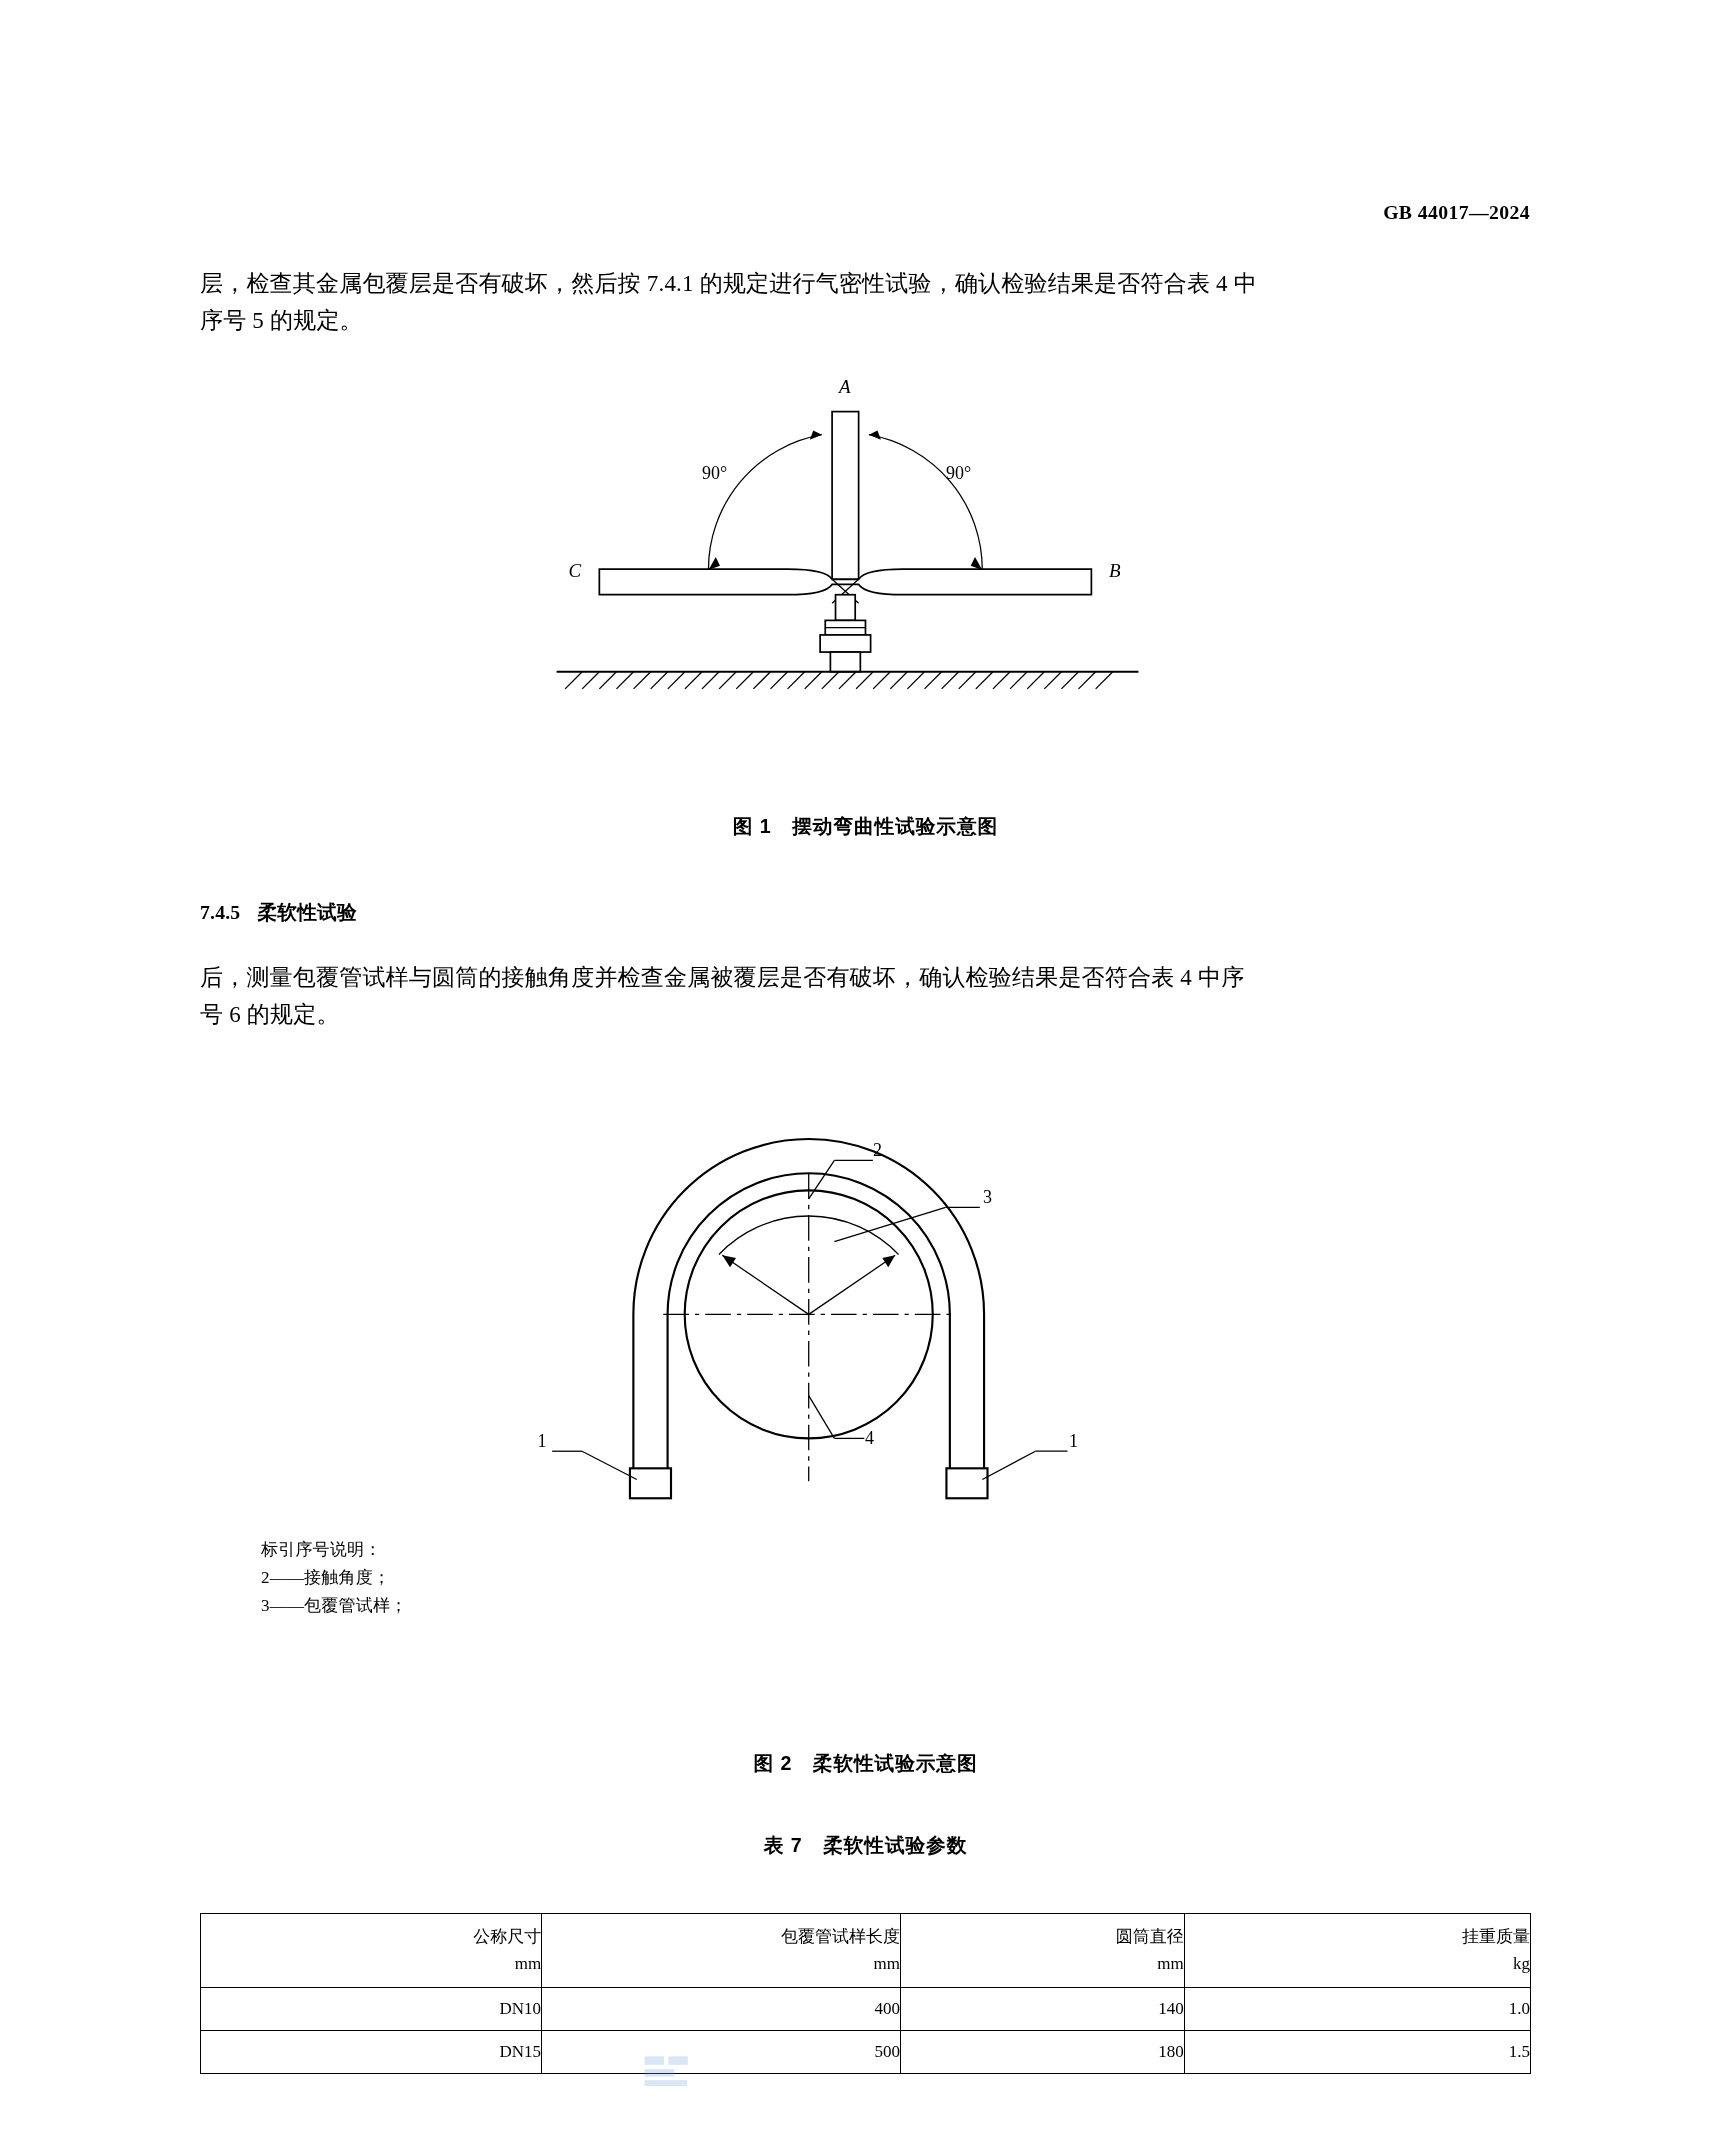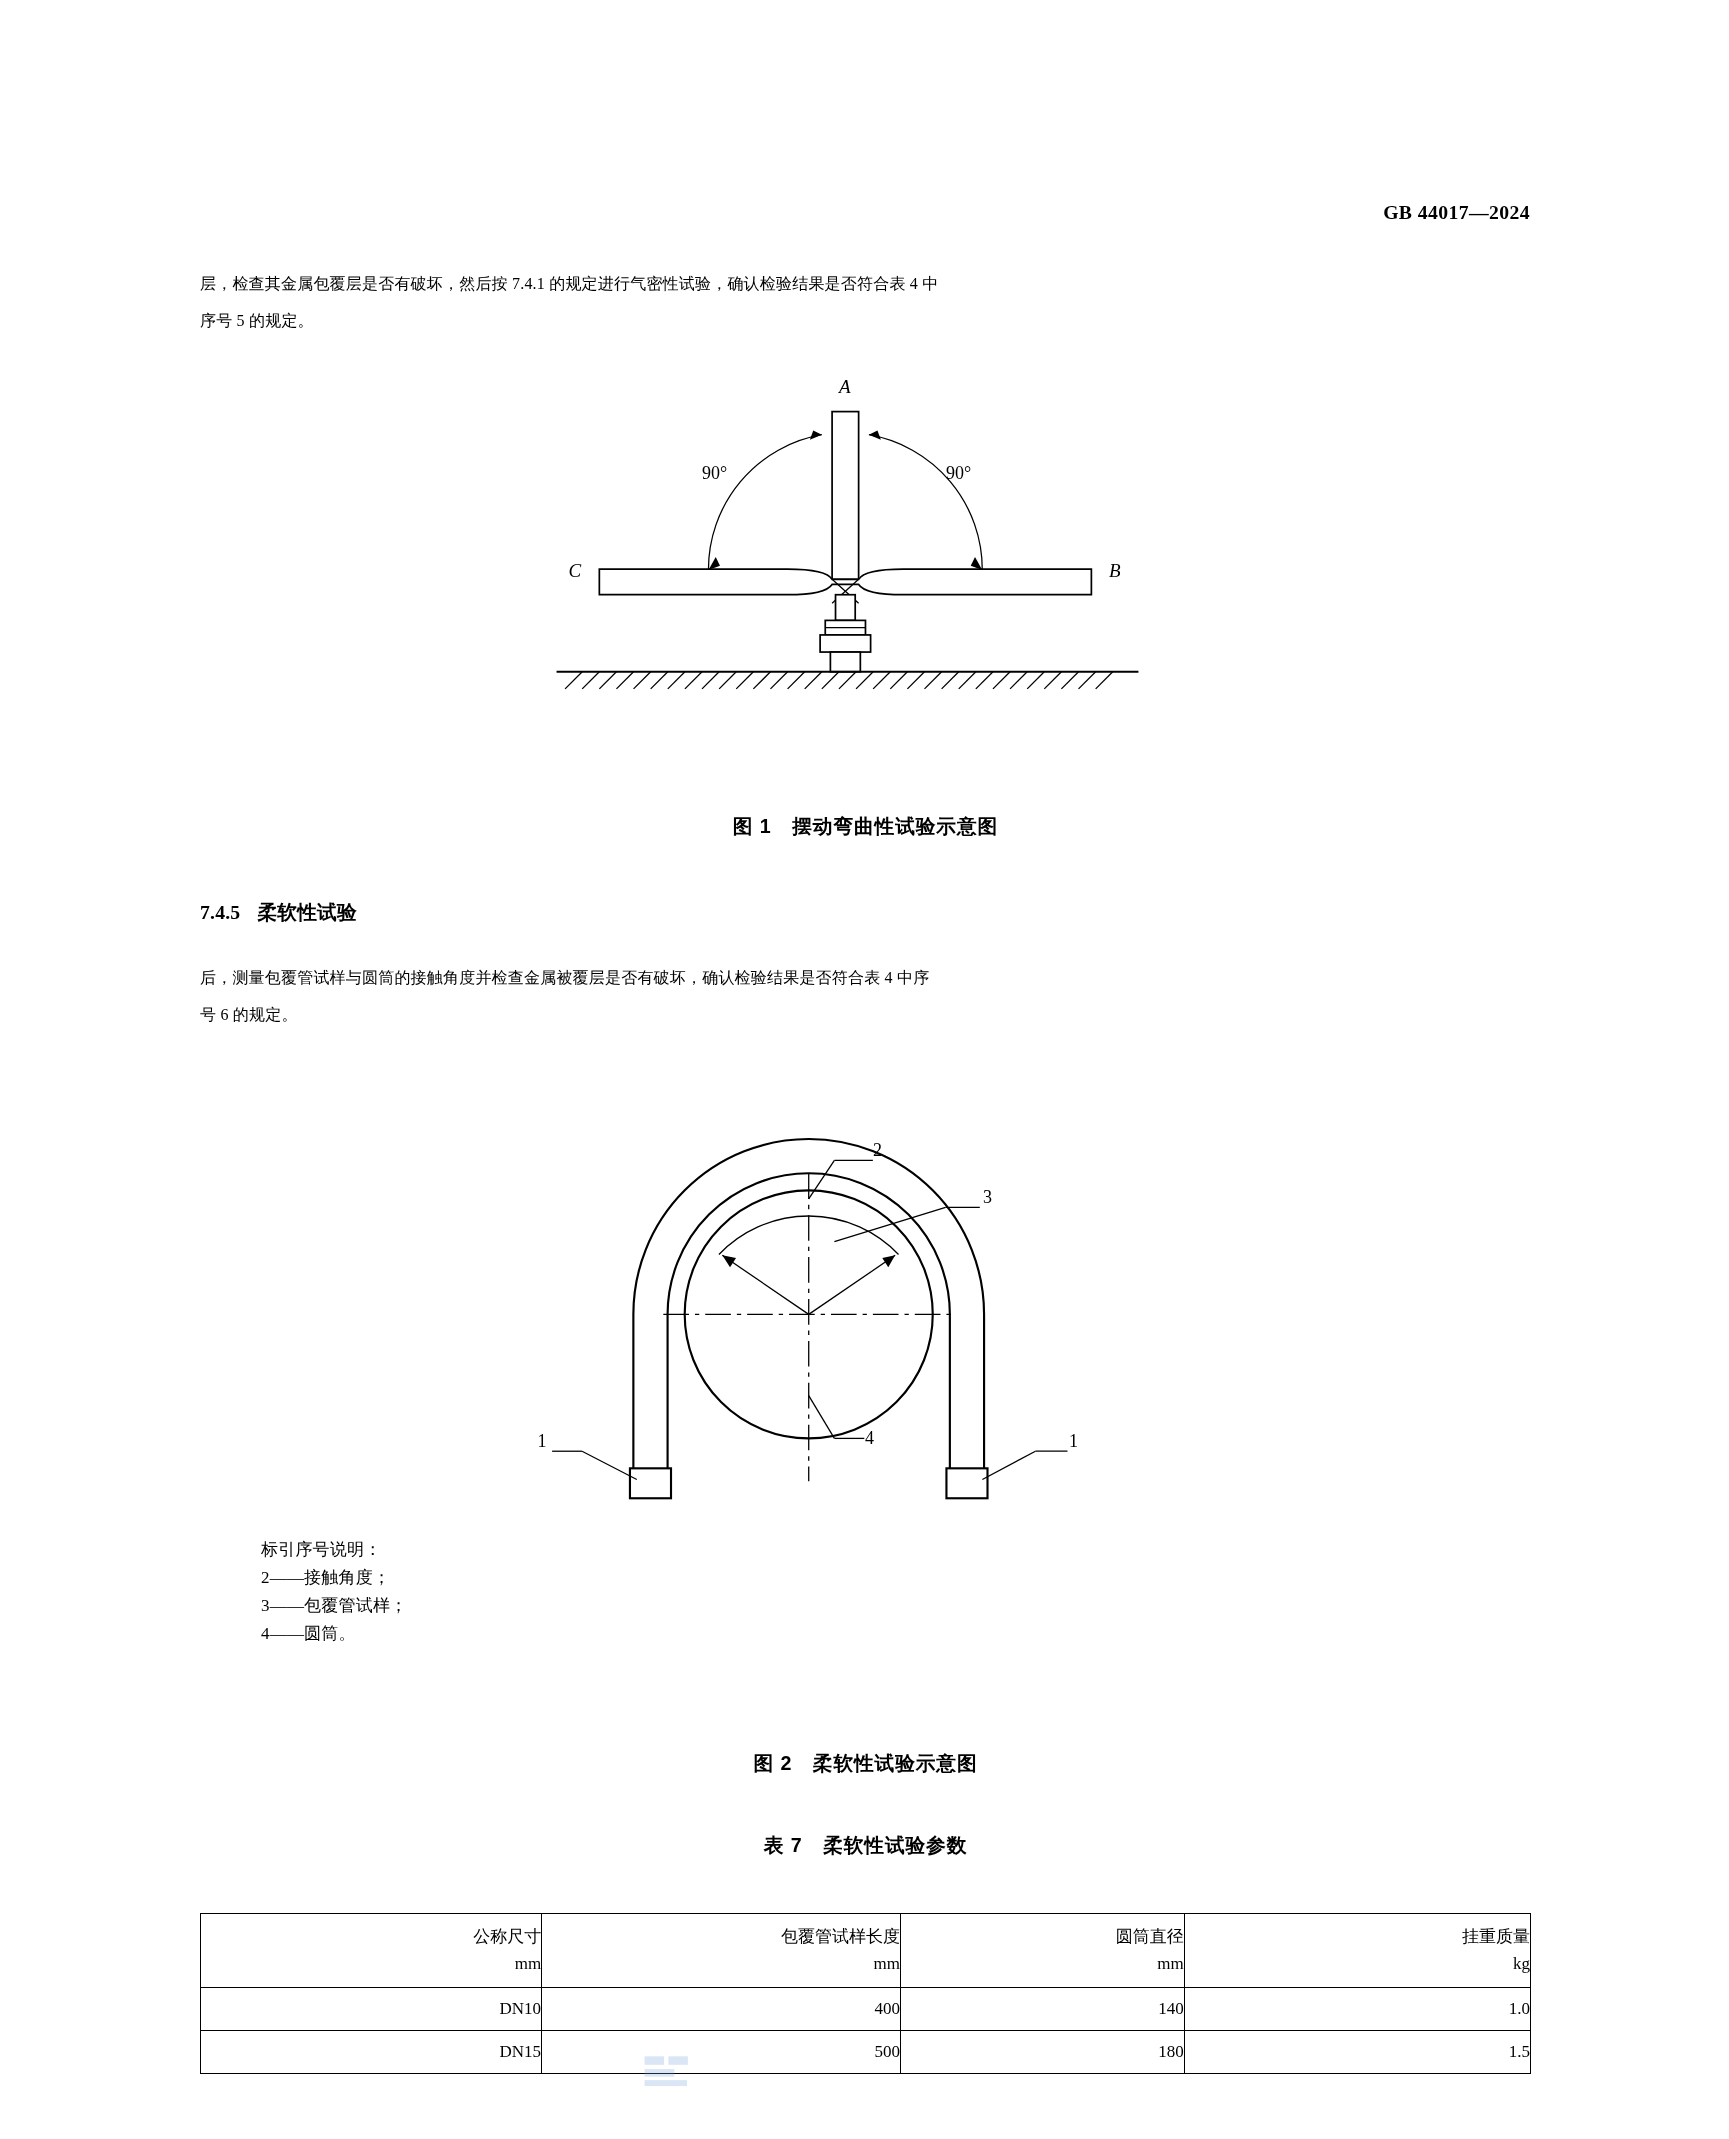--- a/index.html
+++ b/index.html
@@ -33,21 +33,21 @@
     white-space: nowrap;
   }
 
   
   .body-col {
     position: absolute;
     left: 200px;
     width: 1331px;
   }
   .para {
-    font-size: 16px;
+    font-size: 23px;
     line-height: 37px;
     text-align: justify;
     letter-spacing: 0.2px;
   }
   .indent { text-indent: 39px; }
 
   .section-head {
     font-family: "Liberation Sans", sans-serif;
     font-size: 19.7px;
     font-weight: bold;
@@ -255,21 +255,20 @@
     <div style="position:absolute; left:448px; top:74px; font-family:'Liberation Serif',serif; font-size:18px;">3</div>
     <div style="position:absolute; left:330px; top:315px; font-family:'Liberation Serif',serif; font-size:18px;">4</div>
     <div style="position:absolute; left:2.6px; top:318px; font-family:'Liberation Serif',serif; font-size:18px;">1</div>
     <div style="position:absolute; left:534px; top:318px; font-family:'Liberation Serif',serif; font-size:18px;">1</div>
   </div>
 
   <div style="position:absolute; left:261px; top:1536px; width:685px;" class="legend">
     <div>标引序号说明：</div>
     <div>2——接触角度；</div>
     <div>3——包覆管试样；</div>
-    <div>4——圆筒。</div>
   </div>
 
   <div class="body-col" style="top: 1750px;">
     <div class="fig-caption">图 2　柔软性试验示意图</div>
   </div>
 
   <div class="body-col" style="top: 1832px;">
     <div class="tbl-caption">表 7　柔软性试验参数</div>
   </div>
 

